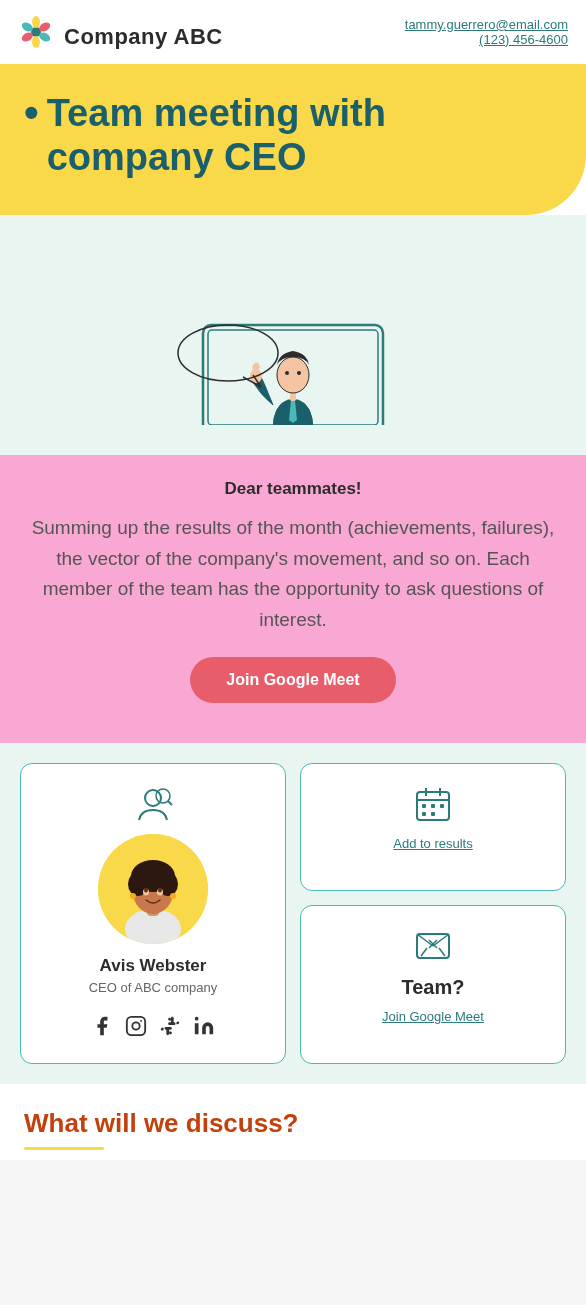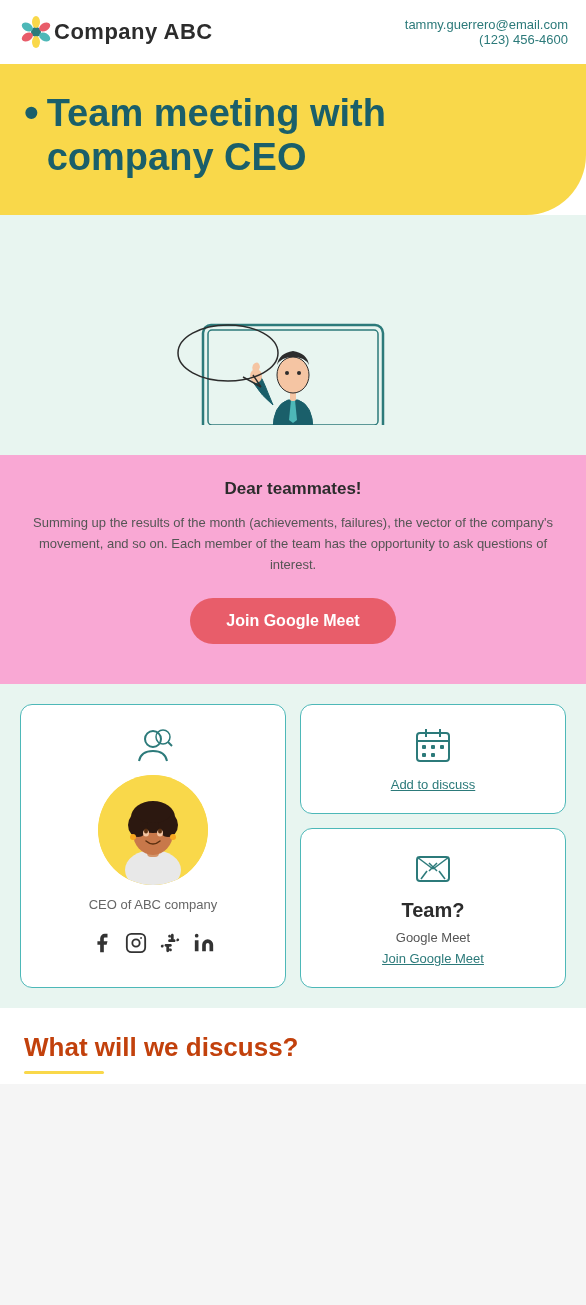--- a/index.html
+++ b/index.html
@@ -17,39 +17,40 @@
     
     .header {
       display: flex;
       justify-content: space-between;
       align-items: center;
       padding: 14px 18px;
       background: #ffffff;
     }
     .logo-area {
       display: flex;
-      align-items: center;
-      gap: 0;
+      align-items: flex-end;
+      gap: 10px;
     }
     .logo-icon {
       width: 36px;
       height: 36px;
     }
     .logo-text {
       font-size: 22px;
       font-weight: 800;
       color: #2c2c2c;
       letter-spacing: 0.5px;
     }
     .contact-info {
       text-align: right;
       font-size: 13px;
     }
     .contact-info a {
       color: #2c7a7a;
+      text-decoration: underline;
       display: block;
     }
 
     
     .hero-banner {
       background: #f9d84a;
       padding: 28px 24px 36px 24px;
       border-radius: 0 0 60px 0;
       margin: 0;
       position: relative;
@@ -91,21 +92,21 @@
       padding: 24px 30px 10px 30px;
       text-align: center;
     }
     .greeting {
       font-size: 17px;
       font-weight: 700;
       color: #2c2c2c;
       margin-bottom: 14px;
     }
     .body-text {
-      font-size: 13px;
+      font-size: 19px;
       color: #555;
       line-height: 1.6;
       text-align: center;
       margin-bottom: 22px;
     }
 
     
     .cta-container {
       display: flex;
       justify-content: center;
@@ -313,21 +314,21 @@
             <line x1="4" y1="16" x2="36" y2="16" stroke="#2c7a7a" stroke-width="2"></line>
             <line x1="13" y1="4" x2="13" y2="12" stroke="#2c7a7a" stroke-width="2"></line>
             <line x1="27" y1="4" x2="27" y2="12" stroke="#2c7a7a" stroke-width="2"></line>
             <rect x="9" y="20" width="4" height="4" rx="1" fill="#2c7a7a"></rect>
             <rect x="18" y="20" width="4" height="4" rx="1" fill="#2c7a7a"></rect>
             <rect x="27" y="20" width="4" height="4" rx="1" fill="#2c7a7a"></rect>
             <rect x="9" y="28" width="4" height="4" rx="1" fill="#2c7a7a"></rect>
             <rect x="18" y="28" width="4" height="4" rx="1" fill="#2c7a7a"></rect>
           </svg>
         </div>
-        <a class="card-link">Add to discuss</a>
+        <a class="card-link">Add to results</a>
       </div>
 
       <div class="card who-card">
         <div class="card-icon">
           <svg width="40" height="40" viewBox="0 0 40 40" xmlns="http://www.w3.org/2000/svg">
             <circle cx="20" cy="14" r="8" fill="none" stroke="#2c7a7a" stroke-width="2"></circle>
             <path d="M6 36 Q8 26 20 26 Q32 26 34 36" fill="none" stroke="#2c7a7a" stroke-width="2"></path>
 
             <circle cx="30" cy="12" r="7" fill="none" stroke="#2c7a7a" stroke-width="1.5"></circle>
             <line x1="35" y1="17" x2="39" y2="21" stroke="#2c7a7a" stroke-width="2"></line>
@@ -355,20 +356,21 @@
               <ellipse cx="48" cy="56" rx="2" ry="2.5" fill="#5c3010"></ellipse>
               <ellipse cx="62" cy="56" rx="2" ry="2.5" fill="#5c3010"></ellipse>
 
               <path d="M48 66 Q55 72 62 66" fill="none" stroke="#5c3010" stroke-width="1.5" stroke-linecap="round"></path>
 
               <circle cx="35" cy="62" r="3" fill="#f9a820"></circle>
               <circle cx="75" cy="62" r="3" fill="#f9a820"></circle>
             </svg>
           </div>
         </div>
+        <p class="person-name">Avis Webster</p>
         <p class="person-title">CEO of ABC company</p>
 
         <div class="social-icons">
 
           <span class="social-icon" title="Facebook">
             <svg width="22" height="22" viewBox="0 0 24 24" fill="#333" xmlns="http://www.w3.org/2000/svg">
               <path d="M18 2h-3a5 5 0 00-5 5v3H7v4h3v8h4v-8h3l1-4h-4V7a1 1 0 011-1h3z"></path>
             </svg>
           </span>
 
@@ -409,21 +411,20 @@
             <rect x="4" y="8" width="32" height="24" rx="3" fill="none" stroke="#2c7a7a" stroke-width="2"></rect>
             <line x1="4" y1="8" x2="20" y2="20" stroke="#2c7a7a" stroke-width="1.5"></line>
             <line x1="36" y1="8" x2="20" y2="20" stroke="#2c7a7a" stroke-width="1.5"></line>
             <path d="M14 22 L8 30" stroke="#2c7a7a" stroke-width="1.5"></path>
             <path d="M26 22 L32 30" stroke="#2c7a7a" stroke-width="1.5"></path>
 
             <path d="M16 14 L24 22 M24 14 L16 22" stroke="#2c7a7a" stroke-width="1.5"></path>
           </svg>
         </div>
         <p class="card-title">Team?</p>
-        <p class="card-detail">Google Meet</p>
         <a class="card-link">Join Google Meet</a>
       </div>
 
     </div>
   </div>
 
   <div class="bottom-section">
     <h2 class="section-title">What will we discuss?</h2>
     <div class="section-underline"></div>
   </div>

